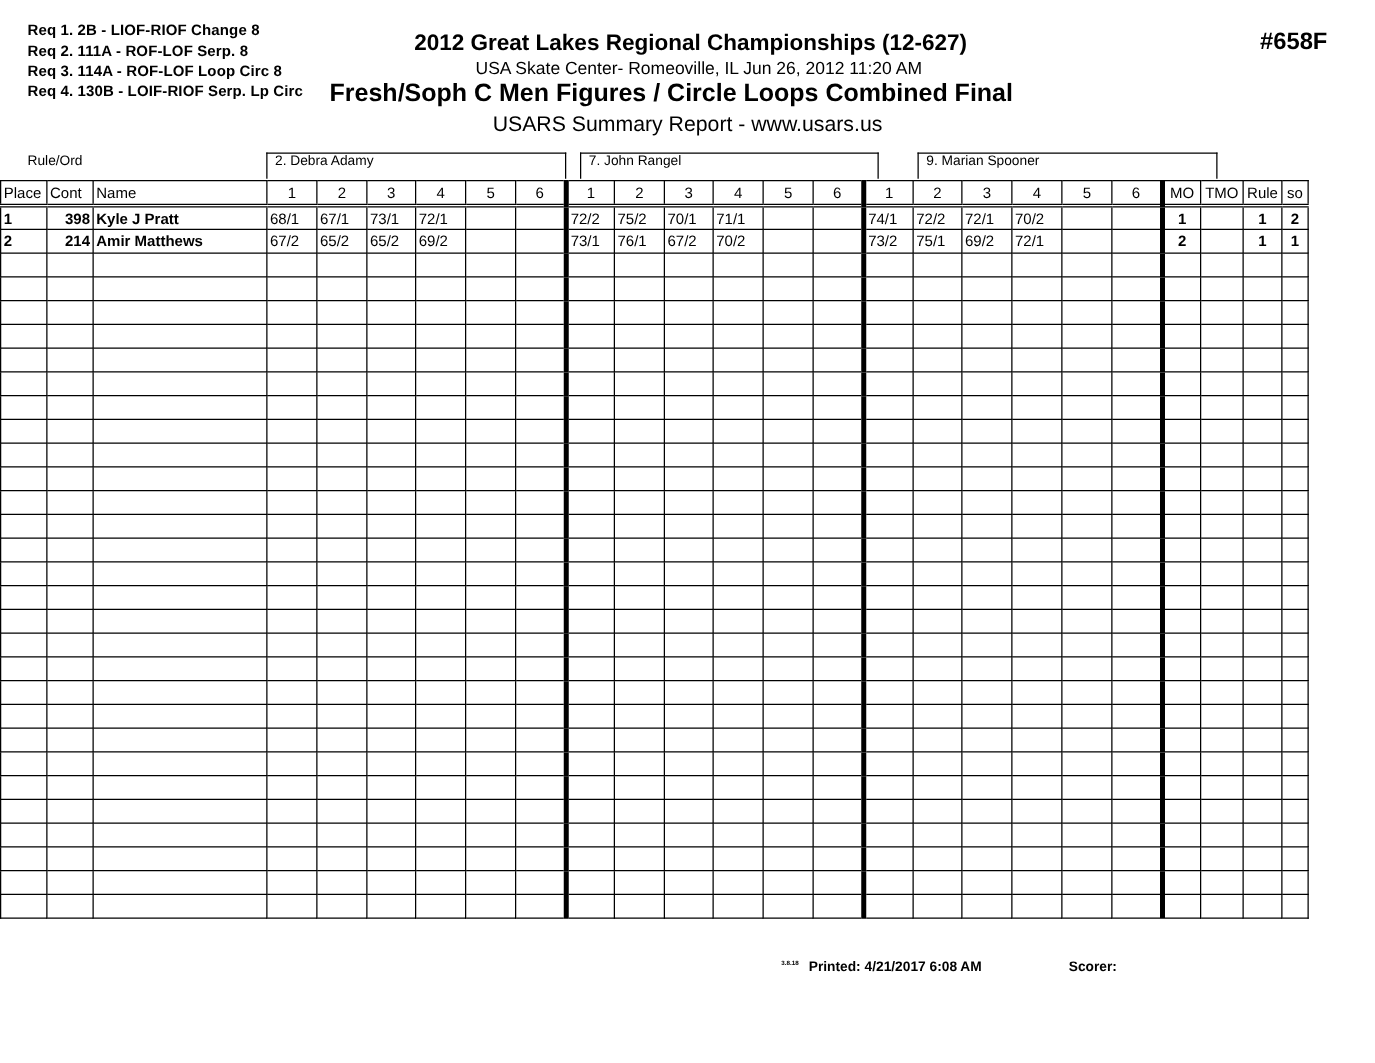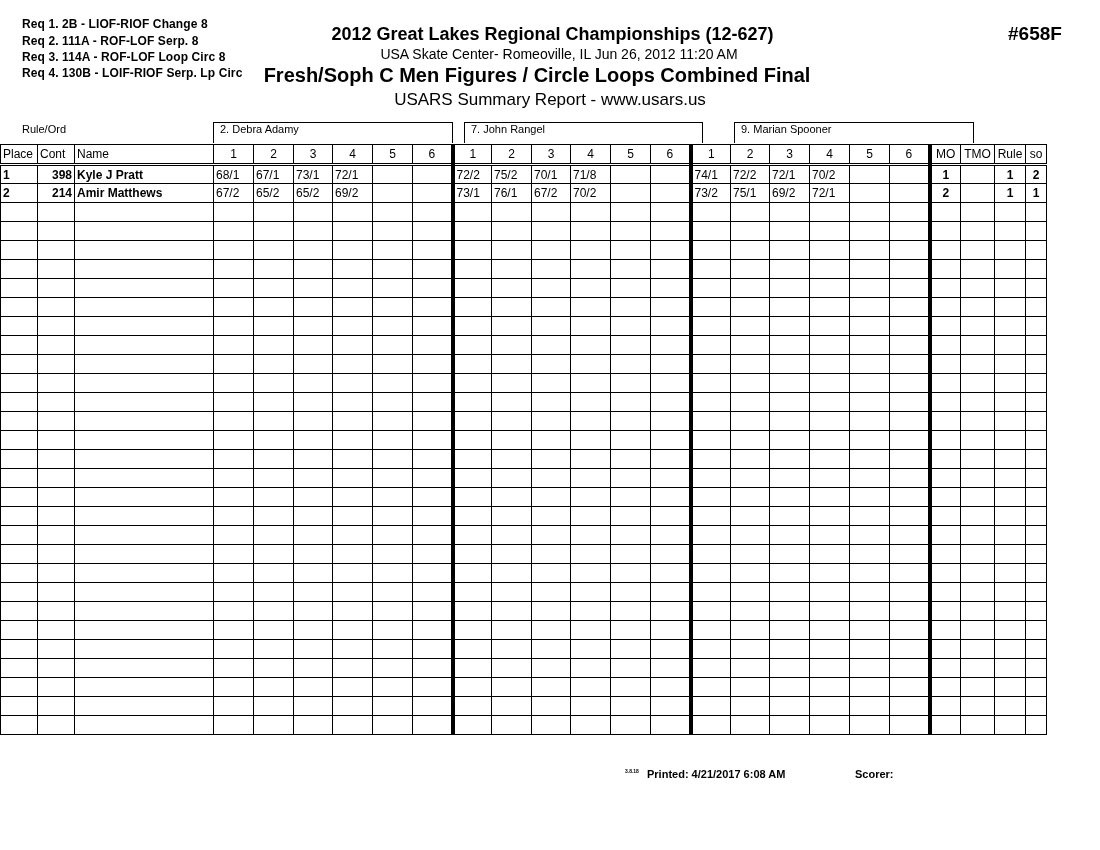--- a/index.html
+++ b/index.html
@@ -117,21 +117,21 @@
         <td class="bold">Kyle J Pratt</td>
         <td class="score">68/1</td>
         <td class="score">67/1</td>
         <td class="score">73/1</td>
         <td class="score">72/1</td>
         <td class="score"></td>
         <td class="score"></td>
         <td class="thickL score">72/2</td>
         <td class="score">75/2</td>
         <td class="score">70/1</td>
-        <td class="score">71/8</td>
+        <td class="score">71/1</td>
         <td class="score"></td>
         <td class="score"></td>
         <td class="thickL score">74/1</td>
         <td class="score">72/2</td>
         <td class="score">72/1</td>
         <td class="score">70/2</td>
         <td class="score"></td>
         <td class="score"></td>
         <td class="thickL bold ctr">1</td>
         <td class="bold ctr"></td>

